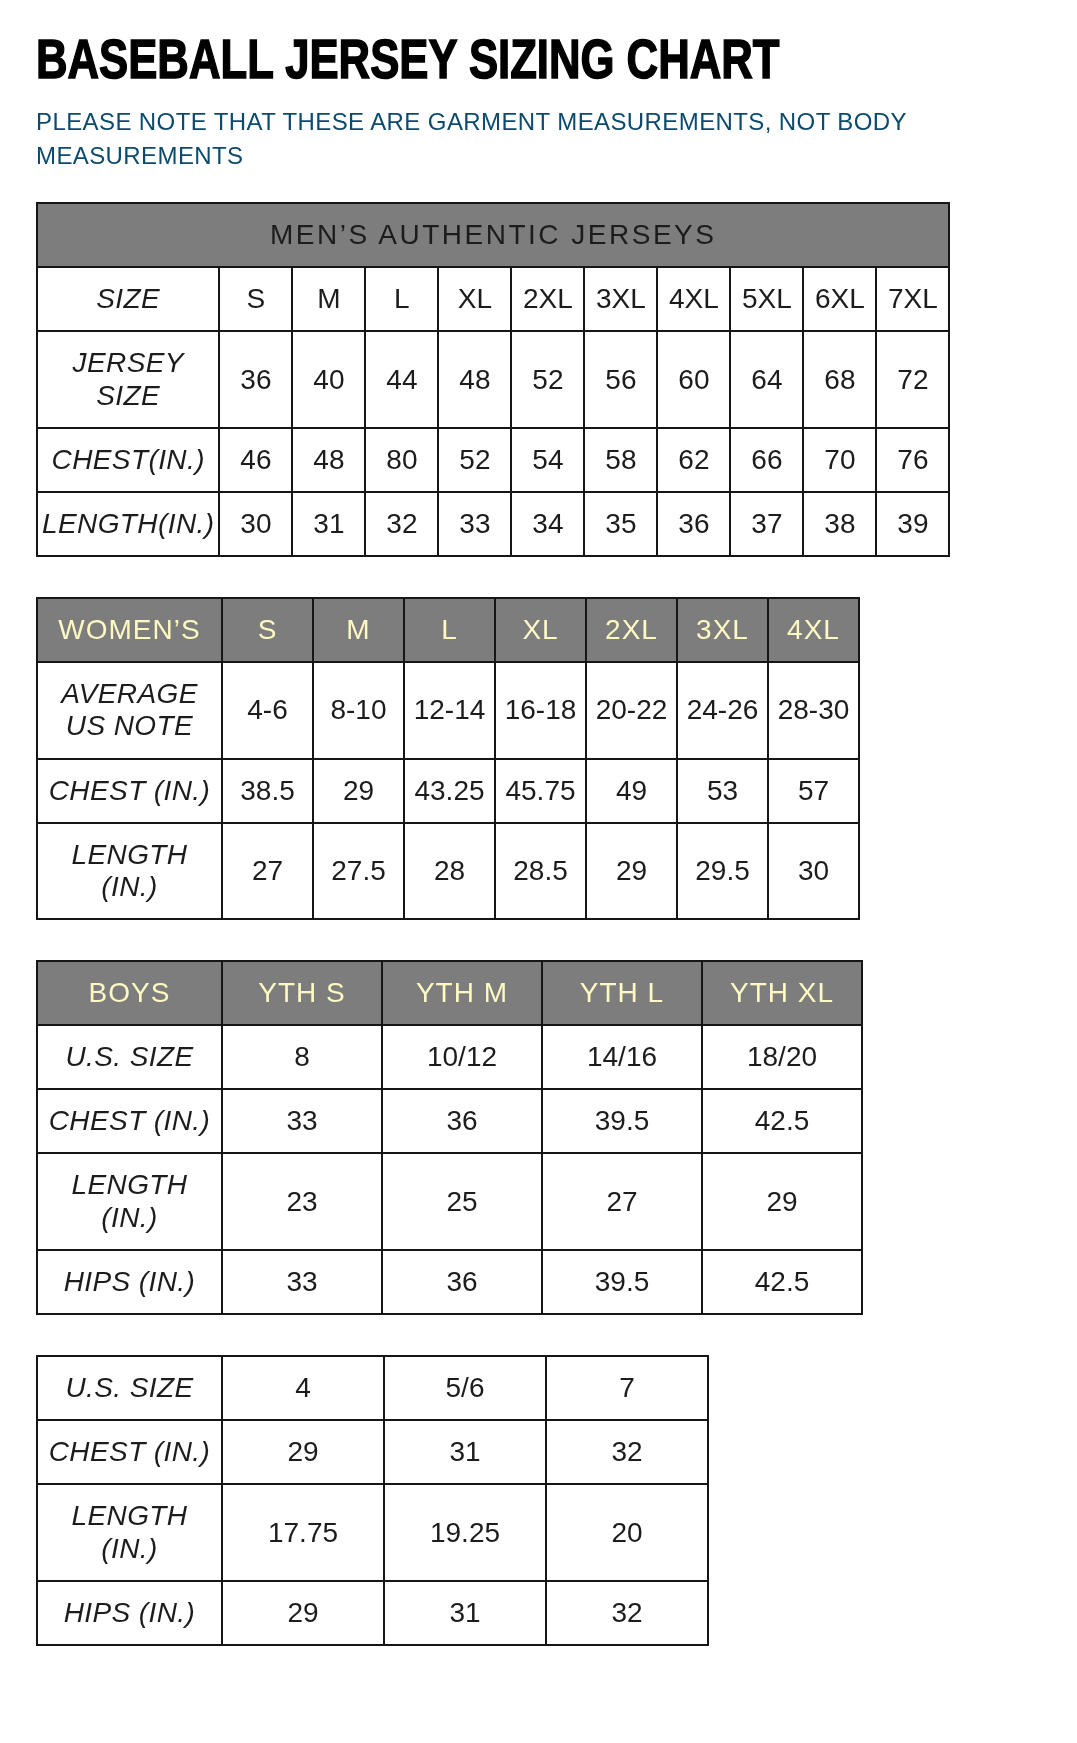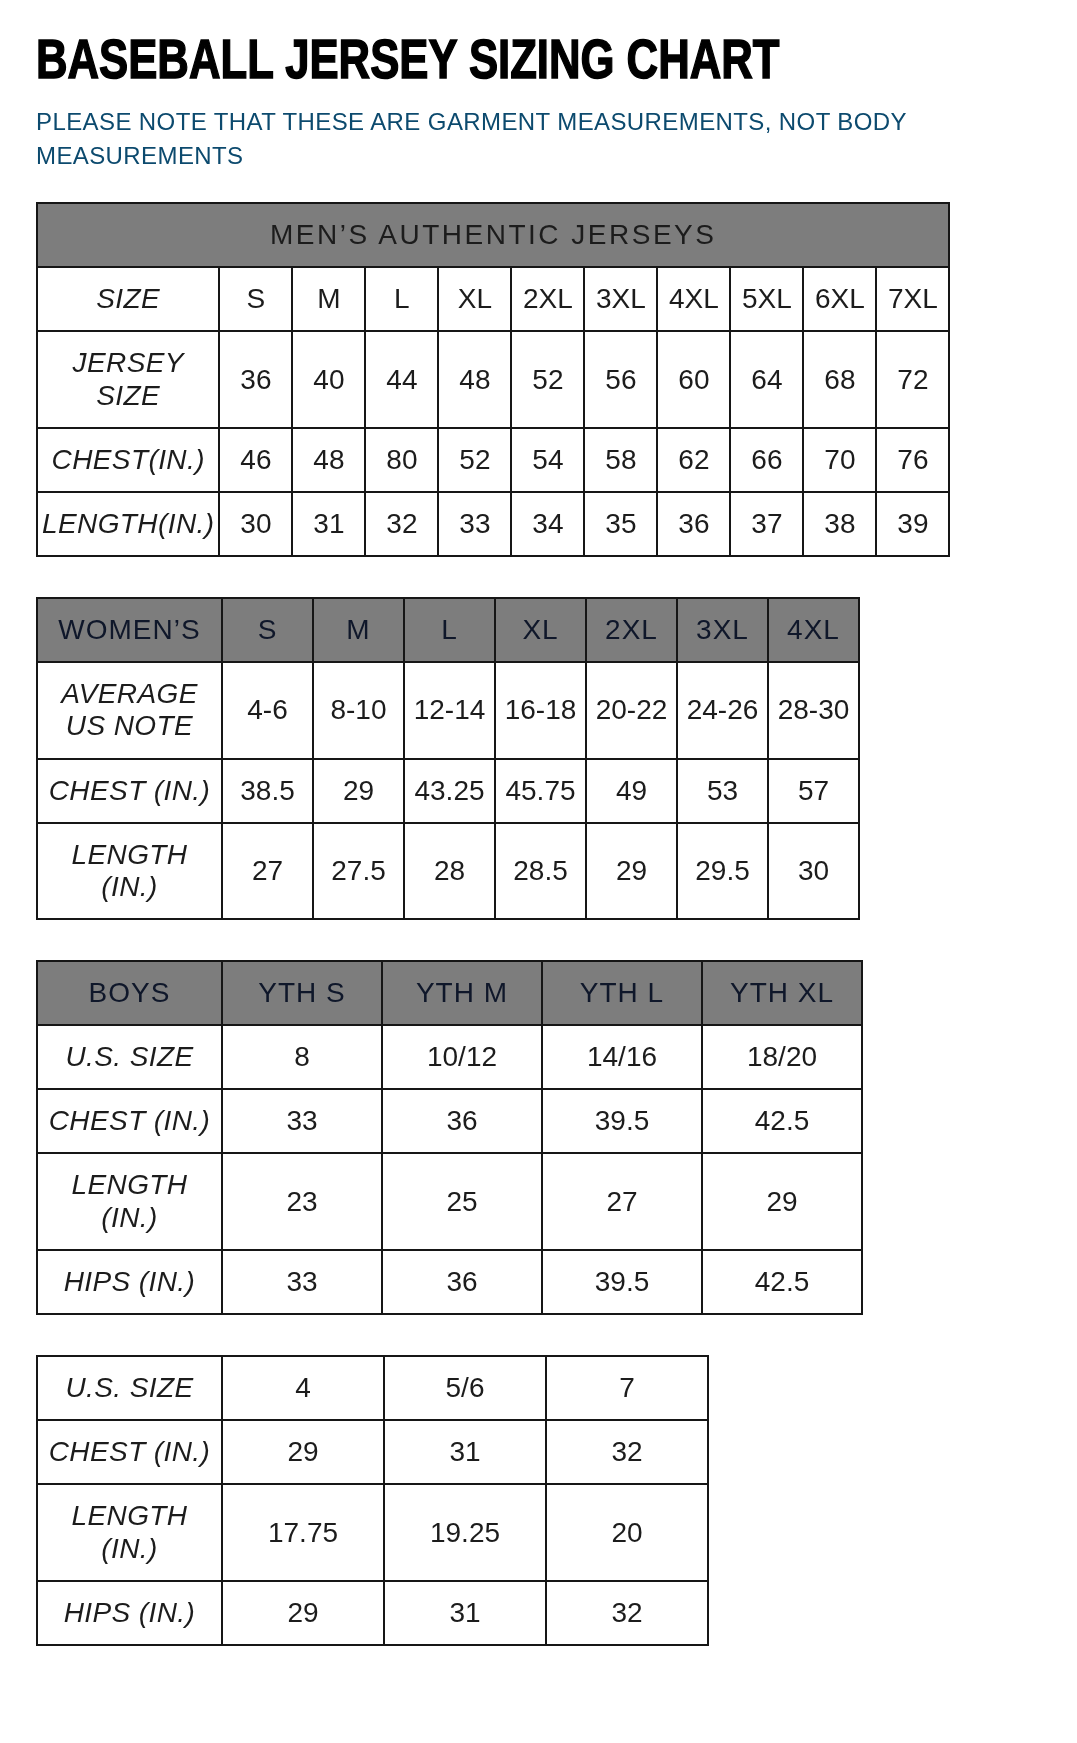--- a/index.html
+++ b/index.html
@@ -54,21 +54,21 @@
   .band {
     background: #7d7d7d;
     color: #ffffff;
     font-size: 30px;
     letter-spacing: 2.5px;
     padding: 16px 4px;
     margin-top: 35px;
   }
   tr.ghead th {
     background: #7d7d7d;
-    color: #0f172a;
+    color: #fef9c3;
     letter-spacing: 1px;
     font-size: 28px;
   }
   .lbl {
     font-size: 25px;
     letter-spacing: 0.4px;
     white-space: pre-line;
     line-height: 1.15;
     font-style: italic;
   }

